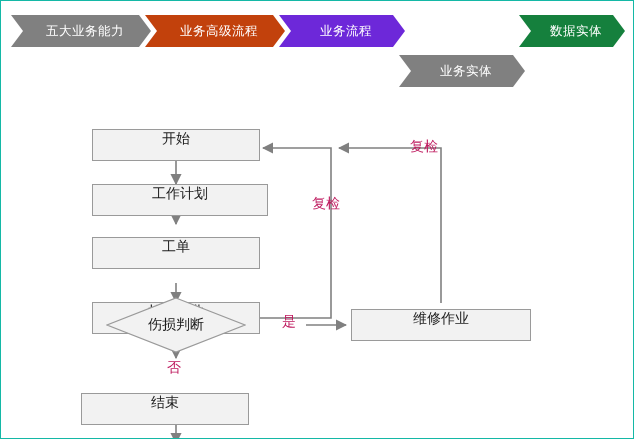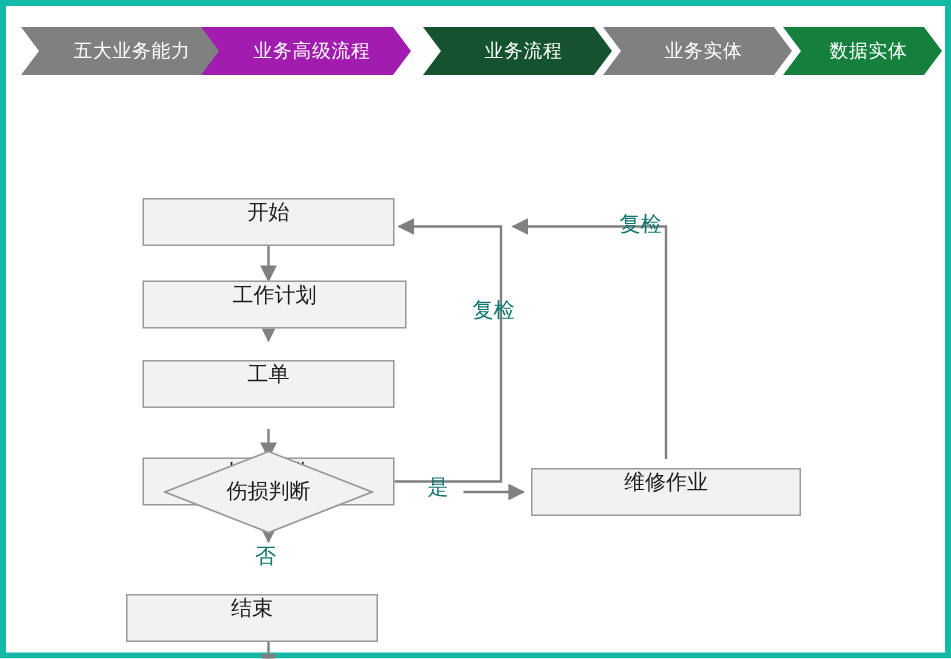--- a/index.html
+++ b/index.html
@@ -11,21 +11,21 @@
     height: 439px;
     background: #ffffff;
     font-family: "Liberation Sans", sans-serif;
     overflow: hidden;
   }
   #page {
     position: relative;
     width: 634px;
     height: 439px;
     box-sizing: border-box;
-    border: 4px solid #14b8a6;
+    border: 1px solid #14b8a6;
     background: #ffffff;
   }
 
   
   #breadcrumb {
     position: absolute;
     left: 10px;
     top: 14px;
     width: 614px;
     height: 32px;
@@ -78,51 +78,51 @@
   }
   .diamond-label {
     position: relative;
     font-size: 14px;
     color: #1a1a1a;
     z-index: 2;
   }
   .edge-label {
     position: absolute;
     font-size: 14px;
-    color: #0f766e;
+    color: #be185d;
     white-space: nowrap;
   }
   #svg-edges {
     position: absolute;
     left: 0;
     top: 0;
     width: 632px;
     height: 385px;
   }
 </style>
 </head>
 <body>
 
 <div id="page">
 
   <div id="breadcrumb">
     <div class="chev" style="left:0px; width:140px; background:#808080;
                 clip-path: polygon(0 0, 128px 0, 140px 16px, 128px 32px, 0 32px, 12px 16px);">
       <span>五大业务能力</span>
     </div>
-    <div class="chev" style="left:120px; width:140px; background:#a21caf;
+    <div class="chev" style="left:134px; width:140px; background:#c2410c;
                 clip-path: polygon(0 0, 128px 0, 140px 16px, 128px 32px, 0 32px, 12px 16px);">
       <span>业务高级流程</span>
     </div>
-    <div class="chev" style="left:268px; width:126px; background:#14532d;
+    <div class="chev" style="left:268px; width:126px; background:#6d28d9;
                 clip-path: polygon(0 0, 114px 0, 126px 16px, 114px 32px, 0 32px, 12px 16px); text-align: right;">
       <span>业务流程</span>
     </div>
     <div class="chev" style="left:388px; width:126px; background:#808080;
-                clip-path: polygon(0 0, 114px 0, 126px 16px, 114px 32px, 0 32px, 12px 16px);">
+                clip-path: polygon(0 0, 114px 0, 126px 16px, 114px 32px, 0 32px, 12px 16px); margin-top: 40px;">
       <span>业务实体</span>
     </div>
     <div class="chev" style="left:508px; width:106px; background:#15803d;
                 clip-path: polygon(0 0, 94px 0, 106px 16px, 94px 32px, 0 32px, 12px 16px);">
       <span>数据实体</span>
     </div>
   </div>
 
   <div id="flow">
 

